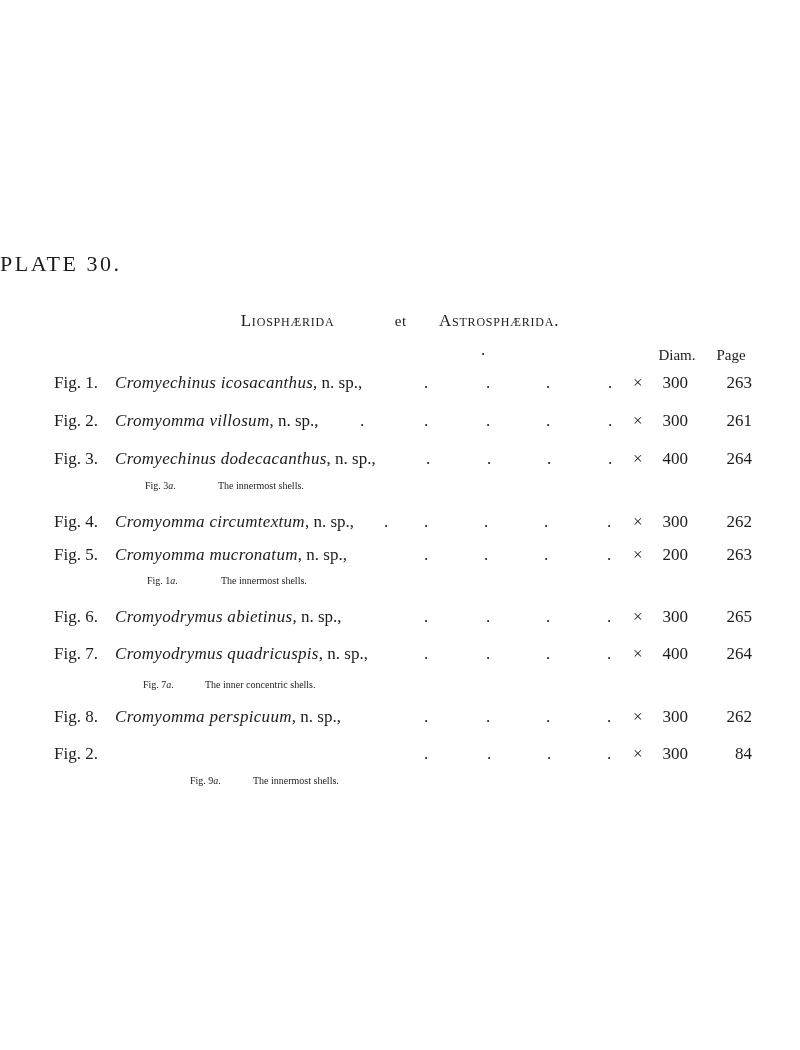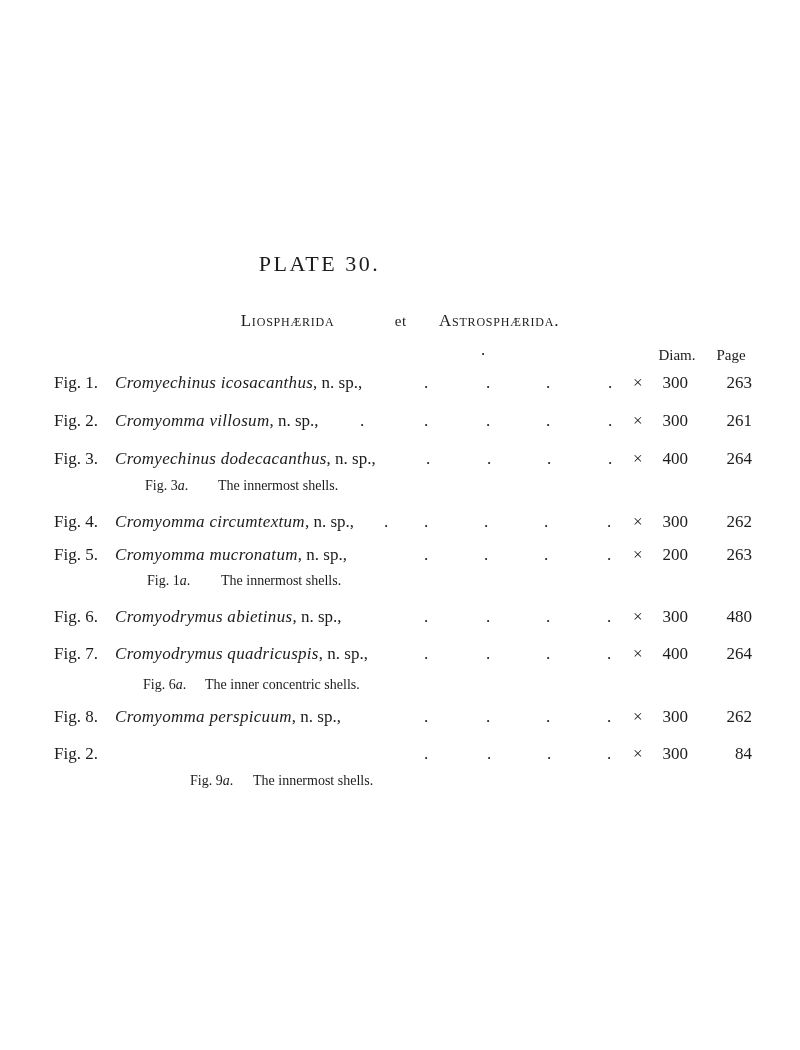--- a/index.html
+++ b/index.html
@@ -6,21 +6,21 @@
   #page{
     position:relative;
     width:800px;height:1050px;
     background:#ffffff;
     color:#1d1b1b;
     font-family:"Liberation Serif","DejaVu Serif",serif;
     overflow:hidden;
   }
   .title{
     position:absolute;top:249px;left:0;width:639px;
-    text-align:center;font-size:22px;letter-spacing:2.5px;
+    font-size:22px;letter-spacing:2.5px;
     font-weight:normal;height:30px;line-height:30px;
   }
   .subtitle{
     position:absolute;top:309px;left:0;width:800px;
     text-align:center;height:24px;line-height:24px;font-size:17px;
   }
   .sc{font-variant:small-caps;letter-spacing:0.8px;margin-top:26px;}
   .conj{font-size:15px;letter-spacing:0.5px;margin-left:28px;}
   .colheads{position:absolute;top:345px;left:0;width:800px;height:20px;line-height:20px;font-size:15px;}
   .diamhead{position:absolute;left:649px;width:56px;text-align:center;}
@@ -28,21 +28,21 @@
   .row{position:absolute;left:0;width:800px;height:24px;line-height:24px;font-size:17px;}
   .fig{position:absolute;left:54px;}
   .name{position:absolute;left:115px;white-space:nowrap;}
   .sp{font-style:italic;letter-spacing:0.3px;}
   .annot{font-style:normal;}
   .dot{position:absolute;top:0;}
   .dot::before{content:".";}
   .times{position:absolute;left:633px;}
   .dval{position:absolute;left:650px;width:38px;text-align:right;}
   .pval{position:absolute;left:703px;width:49px;text-align:right;}
-  .subrow{position:absolute;left:0;width:800px;height:18px;line-height:18px;font-size:14px;}
+  .subrow{position:absolute;left:0;width:800px;height:18px;line-height:18px;font-size:10px;}
   .subfig{position:absolute;white-space:nowrap;}
   .subdesc{position:absolute;white-space:nowrap;}
   .stray{position:absolute;left:481px;top:340px;height:20px;line-height:20px;font-size:17px;}
   .stray::before{content:".";}
   i{font-style:italic;}
 </style>
 </head>
 <body>
 
 <div id="page">
@@ -130,36 +130,36 @@
 
   <div class="row" style="top:605px">
     <span class="fig">Fig. 6.</span>
     <span class="name"><i class="sp">Cromyodrymus abietinus</i><span class="annot">, n. sp.,</span></span>
     <span class="dot" style="left:424px"></span>
     <span class="dot" style="left:486px"></span>
     <span class="dot" style="left:546px"></span>
     <span class="dot" style="left:607px"></span>
     <span class="times">×</span>
     <span class="dval">300</span>
-    <span class="pval">480</span>
+    <span class="pval">265</span>
   </div>
 
   <div class="row" style="top:642px">
     <span class="fig">Fig. 7.</span>
     <span class="name"><i class="sp">Cromyodrymus quadricuspis</i><span class="annot">, n. sp.,</span></span>
     <span class="dot" style="left:424px"></span>
     <span class="dot" style="left:486px"></span>
     <span class="dot" style="left:546px"></span>
     <span class="dot" style="left:607px"></span>
     <span class="times">×</span>
     <span class="dval">400</span>
     <span class="pval">264</span>
   </div>
   <div class="subrow" style="top:676px">
-    <span class="subfig" style="left:143px"><span>Fig. 6</span><i>a</i><span>.</span></span>
+    <span class="subfig" style="left:143px"><span>Fig. 7</span><i>a</i><span>.</span></span>
     <span class="subdesc" style="left:205px">The inner concentric shells.</span>
   </div>
 
   <div class="row" style="top:705px">
     <span class="fig">Fig. 8.</span>
     <span class="name"><i class="sp">Cromyomma perspicuum</i><span class="annot">, n. sp.,</span></span>
     <span class="dot" style="left:424px"></span>
     <span class="dot" style="left:486px"></span>
     <span class="dot" style="left:546px"></span>
     <span class="dot" style="left:607px"></span>

